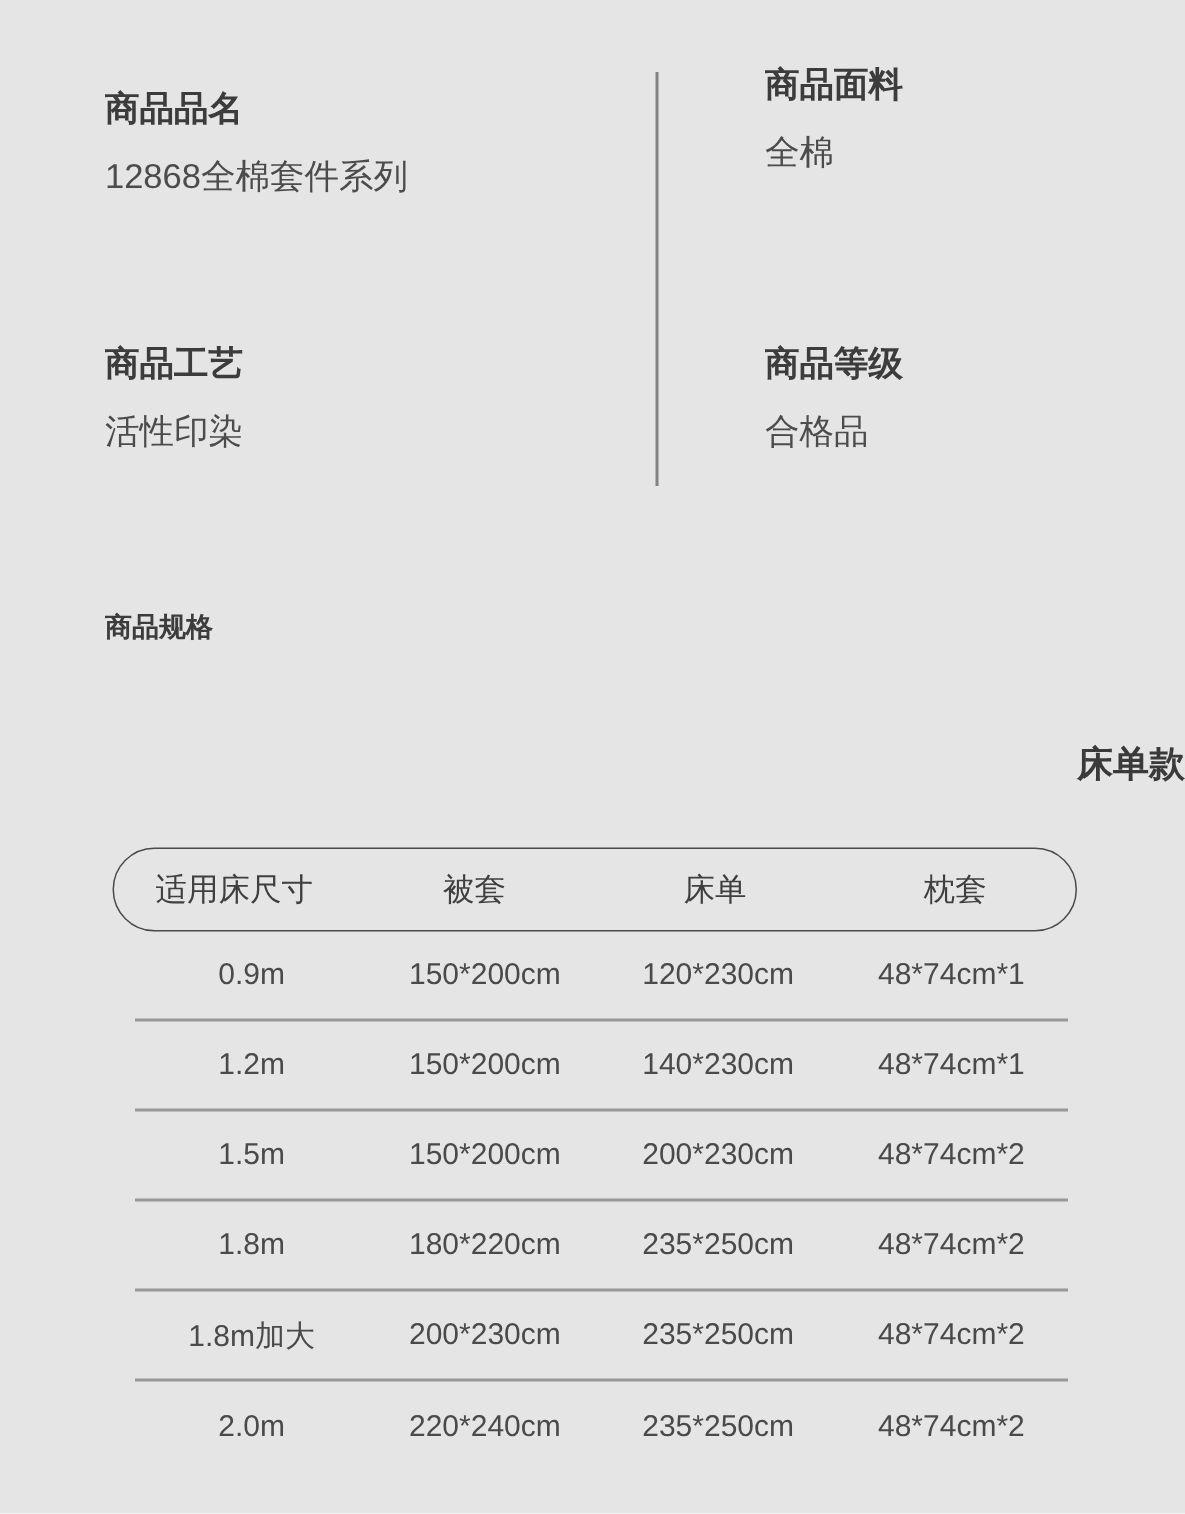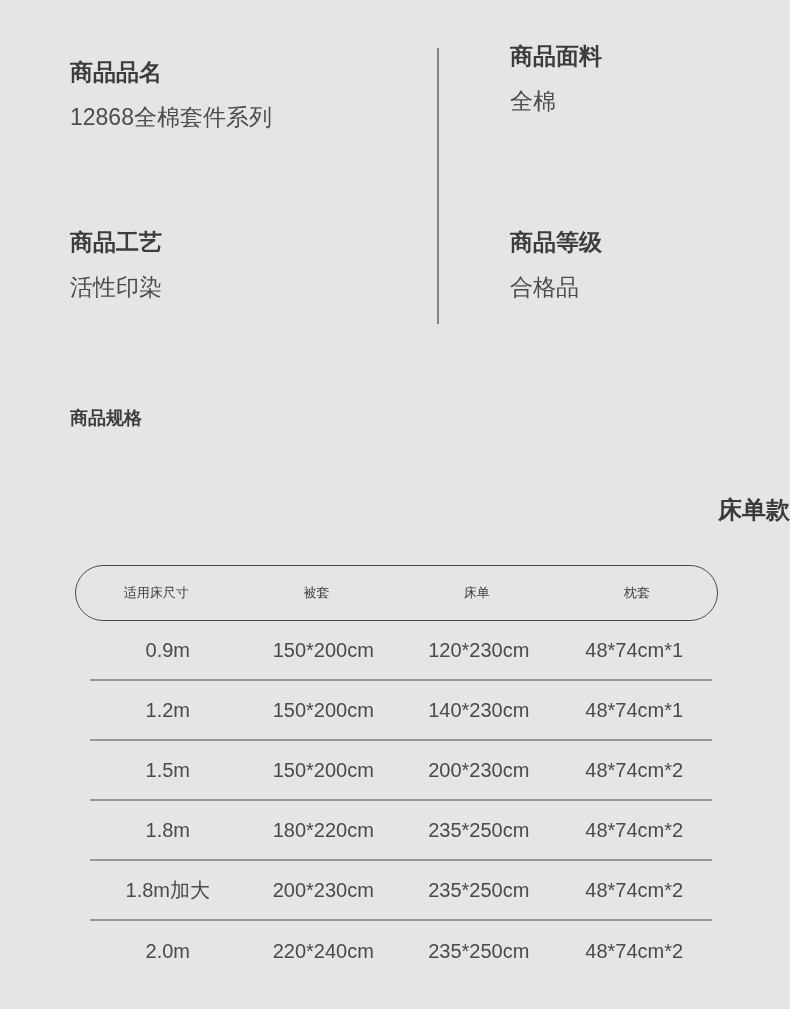--- a/index.html
+++ b/index.html
@@ -69,21 +69,21 @@
     left: 75px;
     top: 565px;
     width: 643px;
   }
   .table-header {
     display: flex;
     align-items: center;
     height: 56px;
     border: 1.5px solid #4a4a4a;
     border-radius: 28px;
-    font-size: 13px;
+    font-size: 21px;
     color: #3f3f3f;
   }
   .table-body {
     margin-left: 15px;
     width: 622px;
   }
   .table-row {
     display: flex;
     align-items: center;
     height: 60px;

